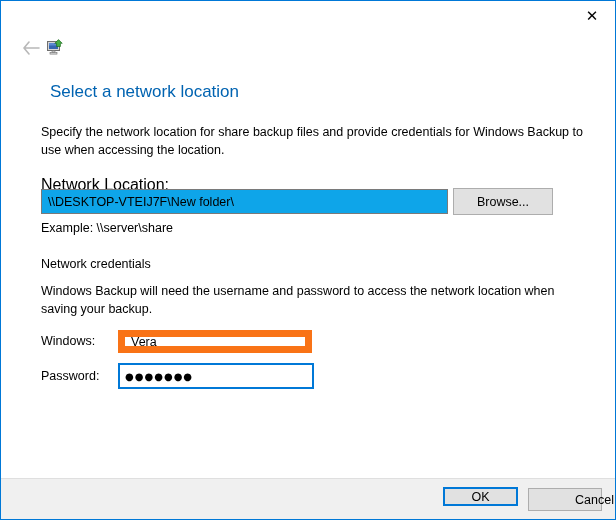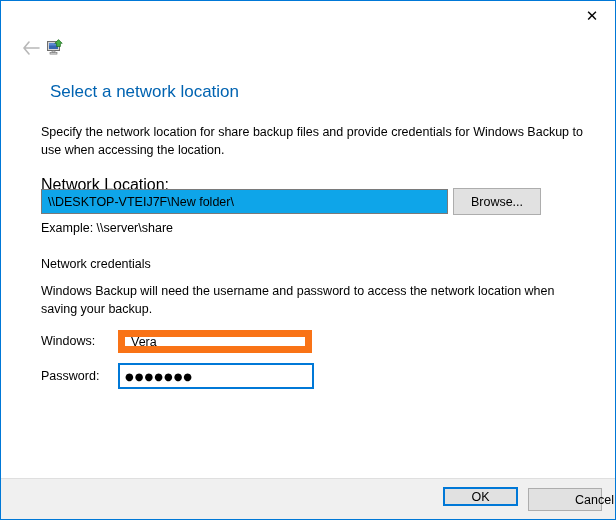--- a/index.html
+++ b/index.html
@@ -98,21 +98,21 @@
     font-size: 12.5px;
     padding: 0 6px;
     color: #000000;
     background: #0ea5e9;
     outline: none;
   }
   .browse-btn {
     position: absolute;
     left: 452px;
     top: 187px;
-    width: 88px;
+    width: 100px;
     height: 27px;
     background: #e1e1e1;
     border: 1px solid #adadad;
     font-family: "Liberation Sans", sans-serif;
     font-size: 12.5px;
     color: #000000;
   }
   .example {
     position: absolute;
     left: 40px;

